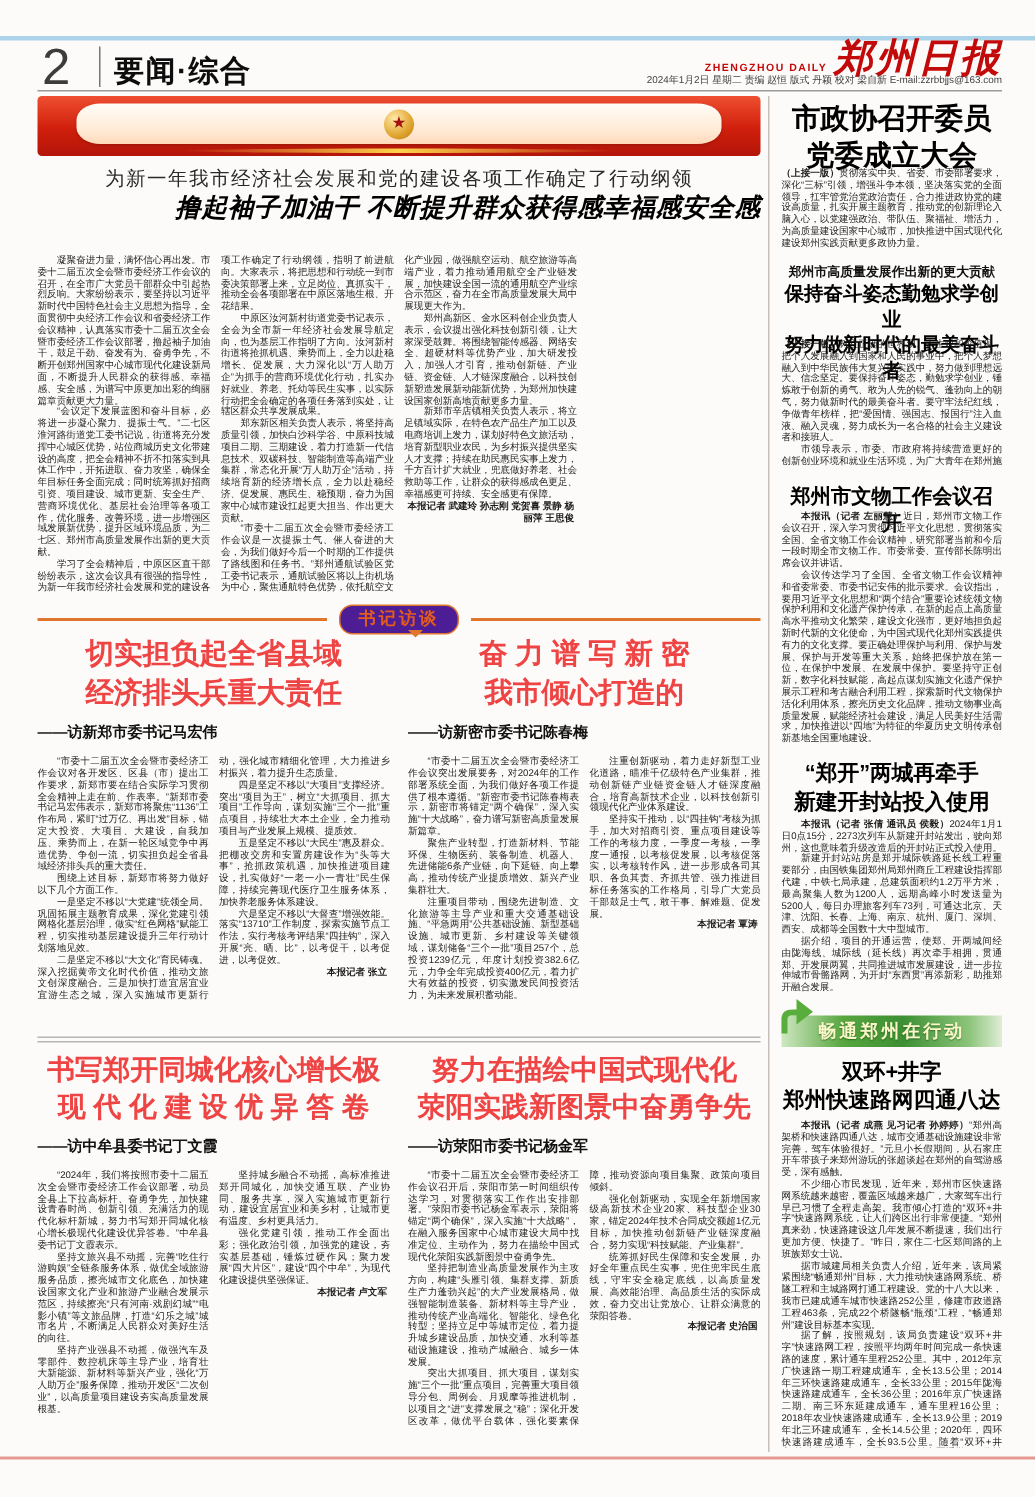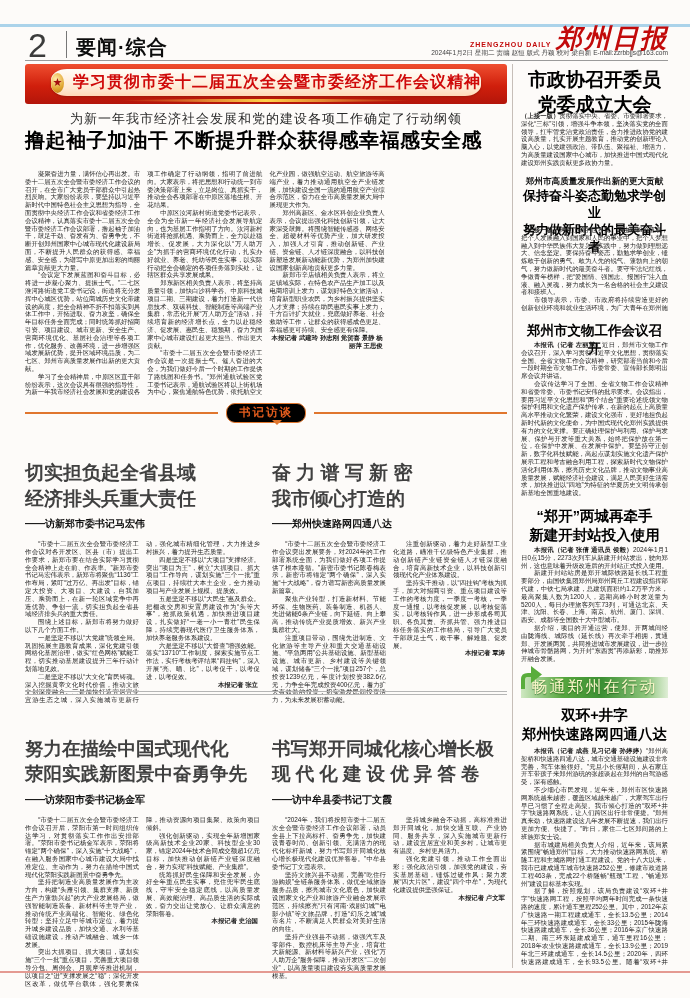--- a/index.html
+++ b/index.html
@@ -21,39 +21,39 @@
   .banner-inner{position:absolute;left:26px;right:26px;top:5px;bottom:8px;border-radius:16px/11px;
           background:linear-gradient(180deg,#fffdf8 0%,#ffe9d3 70%,#ffd9b8 100%);
           display:flex;align-items:center;justify-content:center;gap:9px;box-shadow:0 1px 2px rgba(120,20,0,.45);}
   .emblem{width:20px;height:20px;border-radius:50%;background:radial-gradient(circle at 35% 30%,#ffe9a8,#e0a52f 60%,#b97a12);
           display:flex;align-items:center;justify-content:center;color:#a40f0f;font-size:11px;line-height:1;}
   .banner-text{color:#cf0909;font-weight:bold;font-size:16px;letter-spacing:1px;white-space:nowrap;}
   .banner-swoosh{position:absolute;left:20%;bottom:2px;width:60%;height:3px;border-radius:50%;
           background:linear-gradient(90deg,rgba(255,220,80,0),#ffd24a,rgba(255,220,80,0));}
   
   .lead-kicker{position:absolute;left:25px;top:110px;width:482px;text-align:center;font-size:13px;color:#2a2a2a;letter-spacing:1px;}
-  .lead-headline{position:absolute;left:25px;top:127px;width:482px;text-align:left;
-          font-size:20px;font-weight:bold;color:#000;letter-spacing:.5px;white-space:nowrap;}
+  .lead-headline{position:absolute;left:25px;top:127px;width:482px;text-align:right;
+          font-size:17px;font-weight:bold;color:#000;letter-spacing:.5px;white-space:nowrap;font-style:italic;}
   .body-text{font-size:6.4px;line-height:7.8px;text-align:justify;color:#1c1c1c;}
   .body-text p{margin:0;text-indent:13px;}
   .body-text p.noind{text-indent:0;}
   .body-text b{font-weight:bold;}
   .body-text p.credit{text-indent:0;text-align:right;font-weight:bold;padding-right:2px;}
   .cols{column-fill:auto;}
   .lead-body{position:absolute;left:25px;top:170px;width:482px;height:228px;column-count:4;column-gap:7px;overflow:hidden;}
   
   .srv-divider{position:absolute;left:25px;top:403px;width:482px;display:flex;align-items:center;gap:8px;}
   .srv-line{flex:1;height:2px;background:#e0762e;}
   .srv-bubble{position:relative;border:1.5px solid #e0762e;color:#e35c1d;border-radius:9px;
-          padding:1px 12px 2px;font-size:11.5px;font-weight:bold;letter-spacing:2px;background:#000000;}
+          padding:1px 12px 2px;font-size:11.5px;font-weight:bold;letter-spacing:2px;background:#4c1d95;}
   .srv-bubble:after{content:"";position:absolute;left:58%;bottom:-8px;border:5px solid transparent;border-top-color:#e0762e;}
   
   .two-col-zone{position:absolute;left:25px;width:482px;display:flex;gap:12px;}
   .half{width:235px;}
-  .art-headline{font-size:19px;font-weight:bold;text-align:left;line-height:1.35;white-space:pre-line;color:#404040;margin-top:36px;}
+  .art-headline{font-size:19px;font-weight:bold;text-align:center;line-height:1.35;white-space:pre-line;color:#ef4444;}
   .art-headline.sm{font-size:18.5px;}
   .art-byline{font-size:10px;font-weight:bold;color:#111;margin-top:6px;}
   .art-body{margin-top:9px;column-count:2;column-gap:7px;overflow:hidden;}
   .int-body{height:168px;}
   .bot-body{height:178px;}
   .double-line{position:absolute;left:25px;top:691px;width:482px;height:2px;
           border-top:1px solid #b5b5b5;border-bottom:1px solid #b5b5b5;}
   
   .col-rule{position:absolute;left:512px;top:64px;width:1px;height:904px;background:#c6beb8;}
   .sidebar{position:absolute;left:521px;top:0;width:147px;}
@@ -61,21 +61,21 @@
   .sb-headline{font-size:19px;font-weight:bold;text-align:center;line-height:1.3;white-space:pre-line;color:#000;}
   .sb-headline.h2{font-size:13px;}
   .sb-headline.h3{font-size:13.5px;}
   .sb-headline.h45{font-size:14.5px;}
   .sb-kicker{font-size:8.6px;font-weight:bold;text-align:center;color:#111;}
   .sb-body{overflow:hidden;}
   
   .campaign{position:absolute;left:0;width:147px;height:21px;
           background:linear-gradient(90deg,#cfe8c2 0%,#57a63e 28%,#3c8f33 55%,#8cc47a 85%,#dfeed6 100%);
           display:flex;align-items:center;justify-content:center;}
-  .campaign-text{color:#fbf7c9;font-size:16px;font-weight:normal;letter-spacing:2px;text-shadow:0 1px 1px rgba(0,60,0,.5);}
+  .campaign-text{color:#fbf7c9;font-size:12px;font-weight:bold;letter-spacing:2px;text-shadow:0 1px 1px rgba(0,60,0,.5);}
   .campaign-arrow{position:absolute;left:-4px;top:-13px;}
   .bottom-rule{position:absolute;left:0;top:971px;width:690px;height:2px;background:#e49a92;}
 </style>
 </head>
 <body>
 
 <div class="page">
 
   <div class="top-rule"></div>
 
@@ -85,21 +85,20 @@
   <div class="masthead">
     <span class="en">ZHENGZHOU DAILY</span>
     <span class="cn">郑州日报</span>
   </div>
   <div class="date-line">2024年1月2日 星期二 责编 赵恒 版式 丹颖 校对 梁自新 E-mail:zzrbbjjs@163.com</div>
   <div class="head-rule"></div>
 
   <div class="banner">
     <div class="banner-inner">
       <span class="emblem">★</span>
-      <span class="banner-text">学习贯彻市委十二届五次全会暨市委经济工作会议精神</span>
     </div>
     <div class="banner-swoosh"></div>
   </div>
 
   <div class="lead-kicker">为新一年我市经济社会发展和党的建设各项工作确定了行动纲领</div>
   <div class="lead-headline">撸起袖子加油干 不断提升群众获得感幸福感安全感</div>
   <div class="lead-body body-text cols">
       <p>凝聚奋进力量，满怀信心再出发。市委十二届五次全会暨市委经济工作会议的召开，在全市广大党员干部群众中引起热烈反响。大家纷纷表示，要坚持以习近平新时代中国特色社会主义思想为指导，全面贯彻中央经济工作会议和省委经济工作会议精神，认真落实市委十二届五次全会暨市委经济工作会议部署，撸起袖子加油干，鼓足干劲、奋发有为、奋勇争先，不断开创郑州国家中心城市现代化建设新局面，不断提升人民群众的获得感、幸福感、安全感，为谱写中原更加出彩的绚丽篇章贡献更大力量。</p>
       <p>“会议定下发展蓝图和奋斗目标，必将进一步凝心聚力、提振士气。”二七区淮河路街道党工委书记说，街道将充分发挥中心城区优势，站位商城历史文化带建设的高度，把全会精神不折不扣落实到具体工作中，开拓进取、奋力攻坚，确保全年目标任务全面完成；同时统筹抓好招商引资、项目建设、城市更新、安全生产、营商环境优化、基层社会治理等各项工作，优化服务、改善环境，进一步增强区域发展新优势，提升区域环境品质，为二七区、郑州市高质量发展作出新的更大贡献。</p>
       <p>学习了全会精神后，中原区区直干部纷纷表示，这次会议具有很强的指导性，为新一年我市经济社会发展和党的建设各项工作确定了行动纲领，指明了前进航向。大家表示，将把思想和行动统一到市委决策部署上来，立足岗位、真抓实干，推动全会各项部署在中原区落地生根、开花结果。</p>
@@ -129,61 +128,61 @@
           <p>二是坚定不移以“大文化”育民铸魂。深入挖掘黄帝文化时代价值，推动文旅文创深度融合。三是加快打造宜居宜业宜游生态之城，深入实施城市更新行动，强化城市精细化管理，大力推进乡村振兴，着力提升生态质量。</p>
           <p>四是坚定不移以“大项目”支撑经济。突出“项目为王”，树立“大抓项目、抓大项目”工作导向，谋划实施“三个一批”重点项目，持续壮大本土企业，全力推动项目与产业发展上规模、提质效。</p>
           <p>五是坚定不移以“大民生”惠及群众。把棚改交房和安置房建设作为“头等大事”，抢抓政策机遇，加快推进项目建设，扎实做好“一老一小一青壮”民生保障，持续完善现代医疗卫生服务体系，加快养老服务体系建设。</p>
           <p>六是坚定不移以“大督查”增强效能。落实“13710”工作制度，探索实施节点工作法，实行考核考评结果“四挂钩”，深入开展“亮、晒、比”，以考促干，以考促进，以考促效。</p>
           <p class="credit">本报记者 张立</p>
         </div>
     </div>
     <div class="half">
       <div class="art-headline">奋 力 谱 写 新 密
 我市倾心打造的</div>
-      <div class="art-byline">——郑州快速路网四通八达</div>
+      <div class="art-byline">——访新密市委书记陈春梅</div>
       <div class="art-body int-body body-text cols">
           <p>“市委十二届五次全会暨市委经济工作会议突出发展要务，对2024年的工作部署系统全面，为我们做好各项工作提供了根本遵循。”新密市委书记陈春梅表示，新密市将锚定“两个确保”，深入实施“十大战略”，奋力谱写新密高质量发展新篇章。</p>
           <p>聚焦产业转型，打造新材料、节能环保、生物医药、装备制造、机器人、先进储能6条产业链，向下延链、向上攀高，推动传统产业提质增效、新兴产业集群壮大。</p>
           <p>注重项目带动，围绕先进制造、文化旅游等主导产业和重大交通基础设施、“平急两用”公共基础设施、新型基础设施、城市更新、乡村建设等关键领域，谋划储备“三个一批”项目257个，总投资1239亿元，年度计划投资382.6亿元，力争全年完成投资400亿元，着力扩大有效益的投资，切实激发民间投资活力，为未来发展积蓄动能。</p>
           <p>注重创新驱动，着力走好新型工业化道路，瞄准千亿级特色产业集群，推动创新链产业链资金链人才链深度融合，培育高新技术企业，以科技创新引领现代化产业体系建设。</p>
           <p>坚持实干推动，以“四挂钩”考核为抓手，加大对招商引资、重点项目建设等工作的考核力度，一季度一考核，一季度一通报，以考核促发展，以考核促落实，以考核转作风，进一步形成各司其职、各负其责、齐抓共管、强力推进目标任务落实的工作格局，引导广大党员干部鼓足士气，敢干事、解难题、促发展。</p>
           <p class="credit">本报记者 覃涛</p>
         </div>
     </div>
   </div>
 
   <div class="double-line"></div>
 
   <div class="two-col-zone" style="top:701px">
+    <div class="half">
+      <div class="art-headline sm">书写郑开同城化核心增长极
+现 代 化 建 设 优 异 答 卷</div>
+      <div class="art-byline">——访中牟县委书记丁文霞</div>
+      <div class="art-body bot-body body-text cols">
+          <p>“2024年，我们将按照市委十二届五次全会暨市委经济工作会议部署，动员全县上下拉高标杆、奋勇争先，加快建设青春时尚、创新引领、充满活力的现代化标杆新城，努力书写郑开同城化核心增长极现代化建设优异答卷。”中牟县委书记丁文霞表示。</p>
+          <p>坚持文旅兴县不动摇，完善“吃住行游购娱”全链条服务体系，做优全域旅游服务品质，擦亮城市文化底色，加快建设国家文化产业和旅游产业融合发展示范区，持续擦亮“只有河南·戏剧幻城”“电影小镇”等文旅品牌，打造“幻乐之城”城市名片，不断满足人民群众对美好生活的向往。</p>
+          <p>坚持产业强县不动摇，做强汽车及零部件、数控机床等主导产业，培育壮大新能源、新材料等新兴产业，强化“万人助万企”服务保障，推动开发区“二次创业”，以高质量项目建设夯实高质量发展根基。</p>
+          <p>坚持城乡融合不动摇，高标准推进郑开同城化，加快交通互联、产业协同、服务共享，深入实施城市更新行动，建设宜居宜业和美乡村，让城市更有温度、乡村更具活力。</p>
+          <p>强化党建引领，推动工作全面出彩；强化政治引领，加强党的建设，夯实基层基础，锤炼过硬作风；聚力发展“四大片区”，建设“四个中牟”，为现代化建设提供坚强保证。</p>
+          <p class="credit">本报记者 卢文军</p>
+        </div>
+    </div>
     <div class="half">
       <div class="art-headline sm">努力在描绘中国式现代化
 荥阳实践新图景中奋勇争先</div>
       <div class="art-byline">——访荥阳市委书记杨金军</div>
       <div class="art-body bot-body body-text cols">
           <p>“市委十二届五次全会暨市委经济工作会议召开后，荥阳市第一时间组织传达学习，对贯彻落实工作作出安排部署。”荥阳市委书记杨金军表示，荥阳将锚定“两个确保”，深入实施“十大战略”，在融入服务国家中心城市建设大局中找准定位、主动作为，努力在描绘中国式现代化荥阳实践新图景中奋勇争先。</p>
           <p>坚持把制造业高质量发展作为主攻方向，构建“头雁引领、集群支撑、新质生产力蓬勃兴起”的大产业发展格局，做强智能制造装备、新材料等主导产业，推动传统产业高端化、智能化、绿色化转型；坚持立足中等城市定位，着力提升城乡建设品质，加快交通、水利等基础设施建设，推动产城融合、城乡一体发展。</p>
           <p>突出大抓项目、抓大项目，谋划实施“三个一批”重点项目，完善重大项目领导分包、周例会、月观摩等推进机制，以项目之“进”支撑发展之“稳”；深化开发区改革，做优平台载体，强化要素保障，推动资源向项目集聚、政策向项目倾斜。</p>
           <p>强化创新驱动，实现全年新增国家级高新技术企业20家、科技型企业30家，锚定2024年技术合同成交额超1亿元目标，加快推动创新链产业链深度融合，努力实现“科技赋能、产业集群”。</p>
           <p>统筹抓好民生保障和安全发展，办好全年重点民生实事，兜住兜牢民生底线，守牢安全稳定底线，以高质量发展、高效能治理、高品质生活的实际成效，奋力交出让党放心、让群众满意的荥阳答卷。</p>
           <p class="credit">本报记者 史治国</p>
         </div>
     </div>
-    <div class="half">
-      <div class="art-headline sm">书写郑开同城化核心增长极
-现 代 化 建 设 优 异 答 卷</div>
-      <div class="art-byline">——访中牟县委书记丁文霞</div>
-      <div class="art-body bot-body body-text cols">
-          <p>“2024年，我们将按照市委十二届五次全会暨市委经济工作会议部署，动员全县上下拉高标杆、奋勇争先，加快建设青春时尚、创新引领、充满活力的现代化标杆新城，努力书写郑开同城化核心增长极现代化建设优异答卷。”中牟县委书记丁文霞表示。</p>
-          <p>坚持文旅兴县不动摇，完善“吃住行游购娱”全链条服务体系，做优全域旅游服务品质，擦亮城市文化底色，加快建设国家文化产业和旅游产业融合发展示范区，持续擦亮“只有河南·戏剧幻城”“电影小镇”等文旅品牌，打造“幻乐之城”城市名片，不断满足人民群众对美好生活的向往。</p>
-          <p>坚持产业强县不动摇，做强汽车及零部件、数控机床等主导产业，培育壮大新能源、新材料等新兴产业，强化“万人助万企”服务保障，推动开发区“二次创业”，以高质量项目建设夯实高质量发展根基。</p>
-          <p>坚持城乡融合不动摇，高标准推进郑开同城化，加快交通互联、产业协同、服务共享，深入实施城市更新行动，建设宜居宜业和美乡村，让城市更有温度、乡村更具活力。</p>
-          <p>强化党建引领，推动工作全面出彩；强化政治引领，加强党的建设，夯实基层基础，锤炼过硬作风；聚力发展“四大片区”，建设“四个中牟”，为现代化建设提供坚强保证。</p>
-          <p class="credit">本报记者 卢文军</p>
-        </div>
-    </div>
   </div>
 
   <div class="col-rule"></div>
 
   <div class="sidebar">
 
     <div class="sb-abs" style="top:68px">
       <div class="sb-headline">市政协召开委员
 党委成立大会</div>
     </div>

